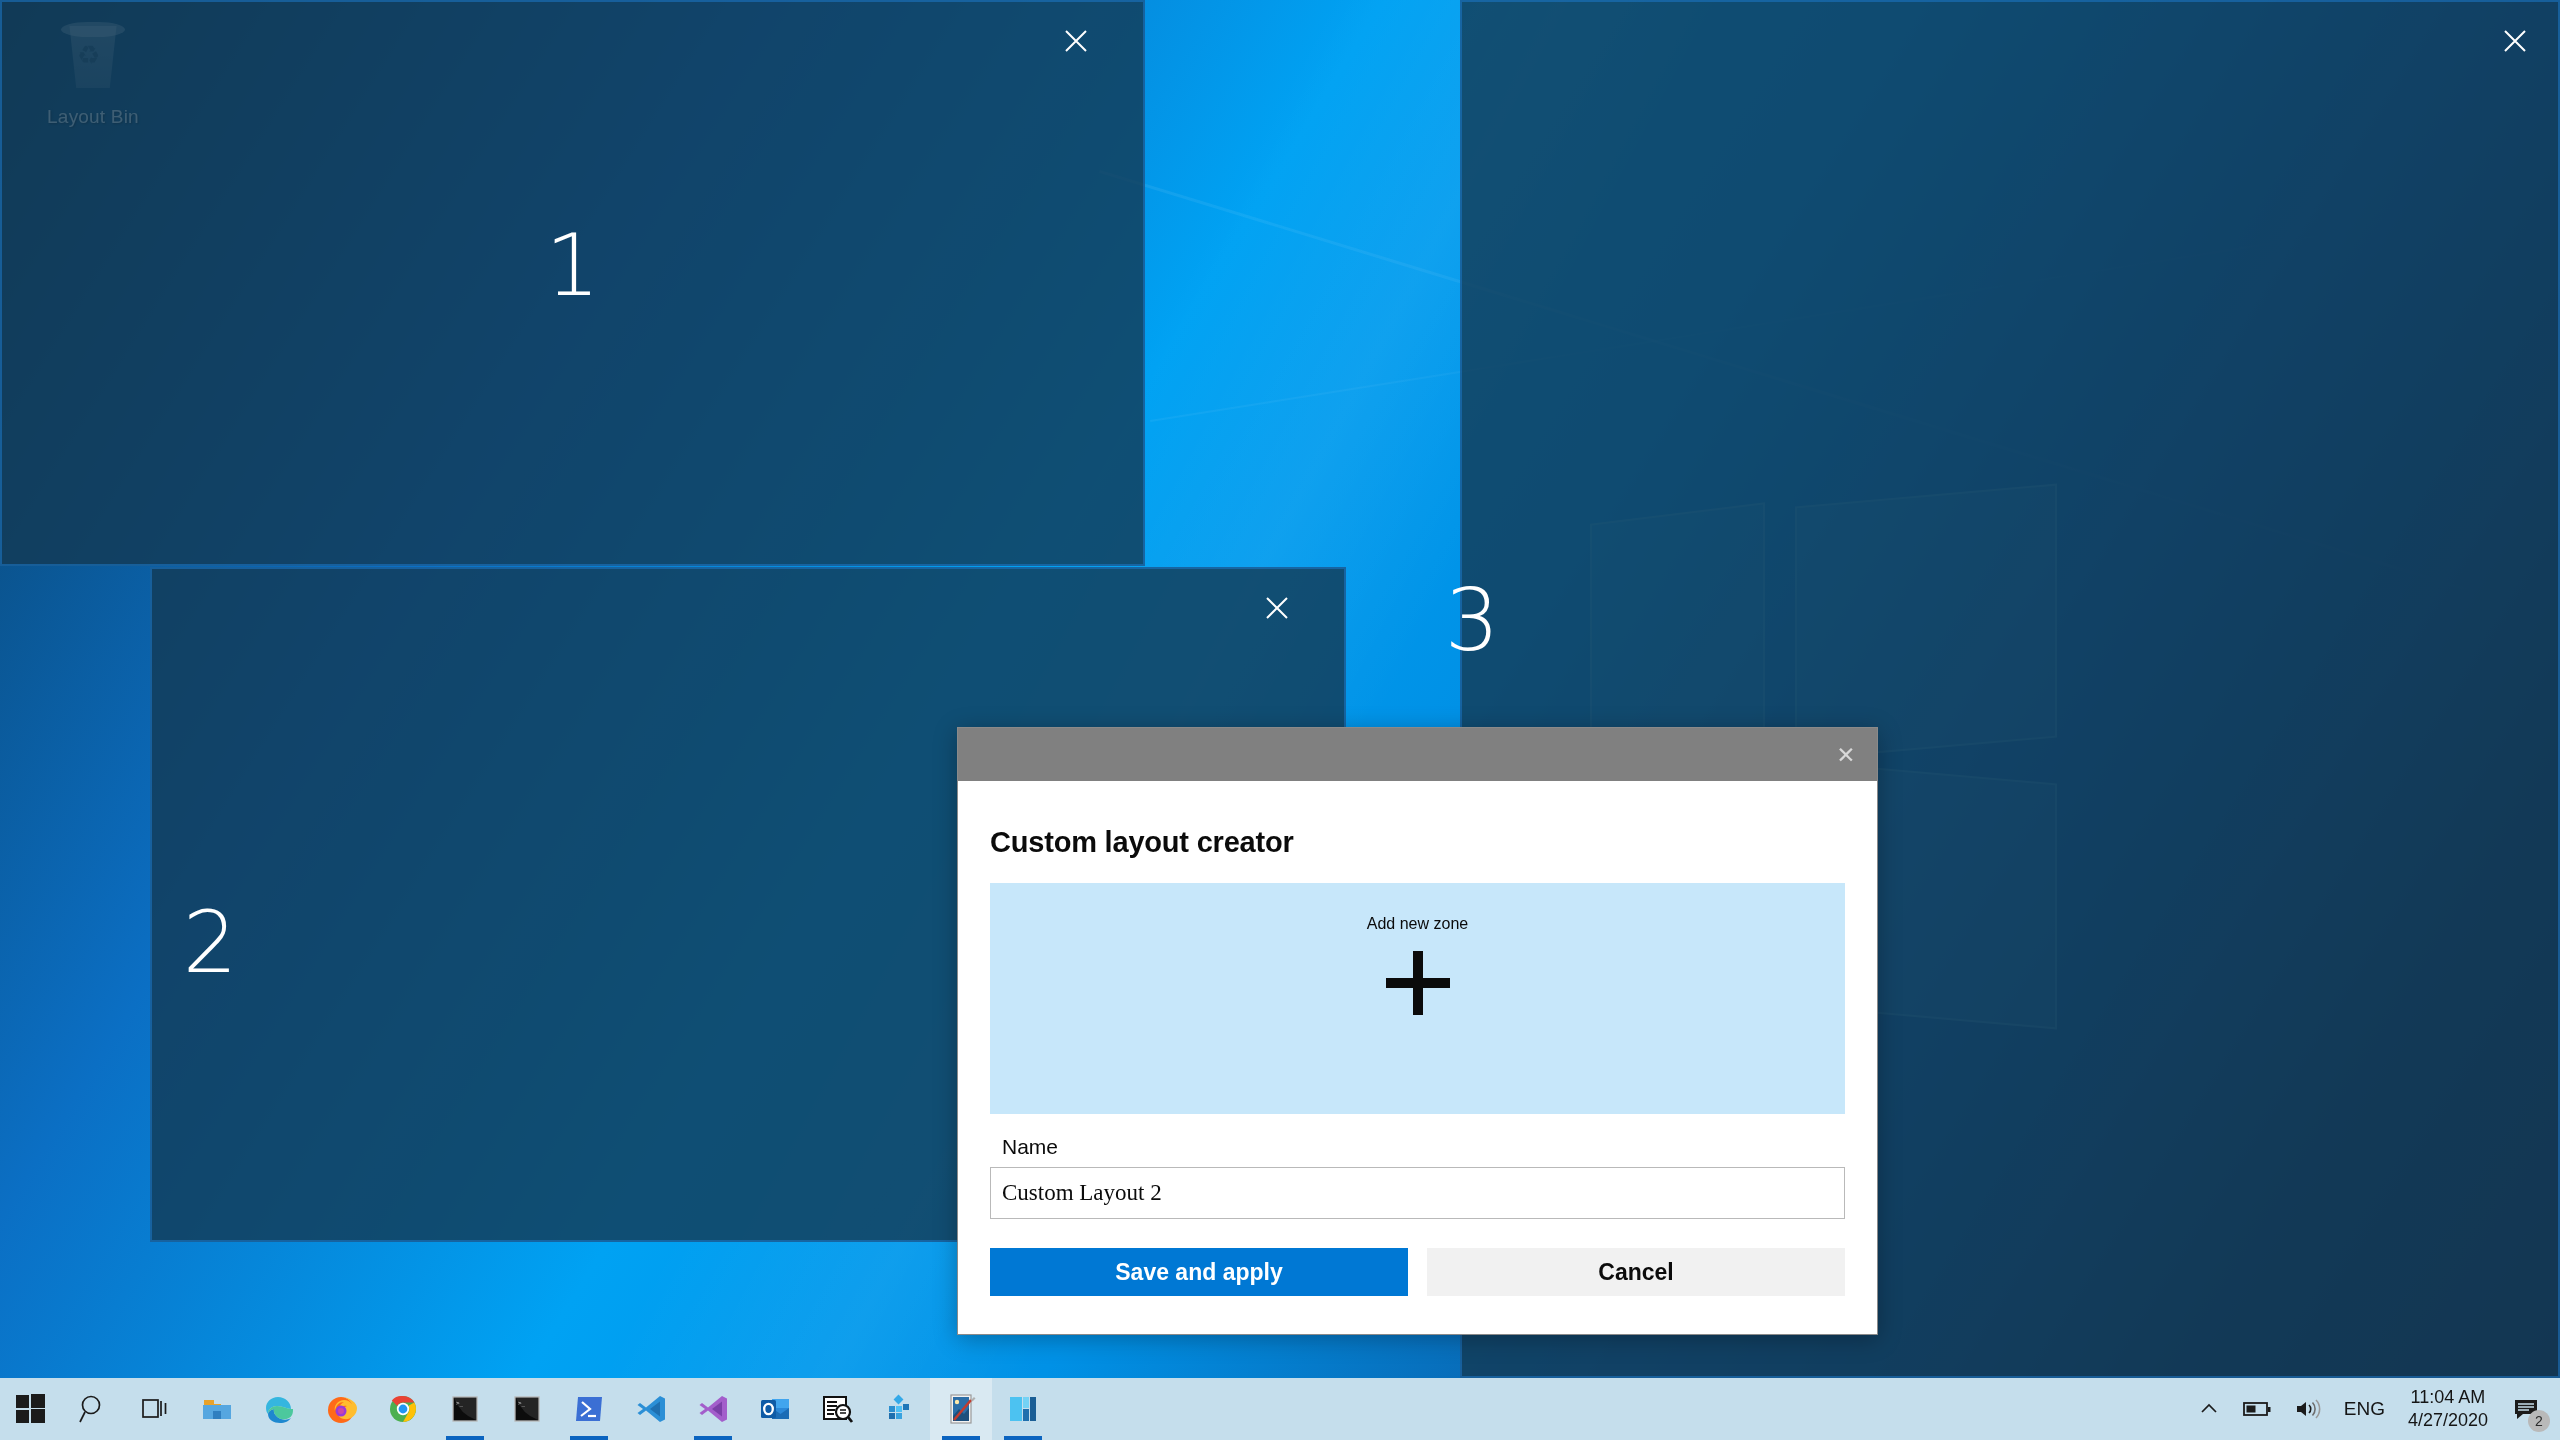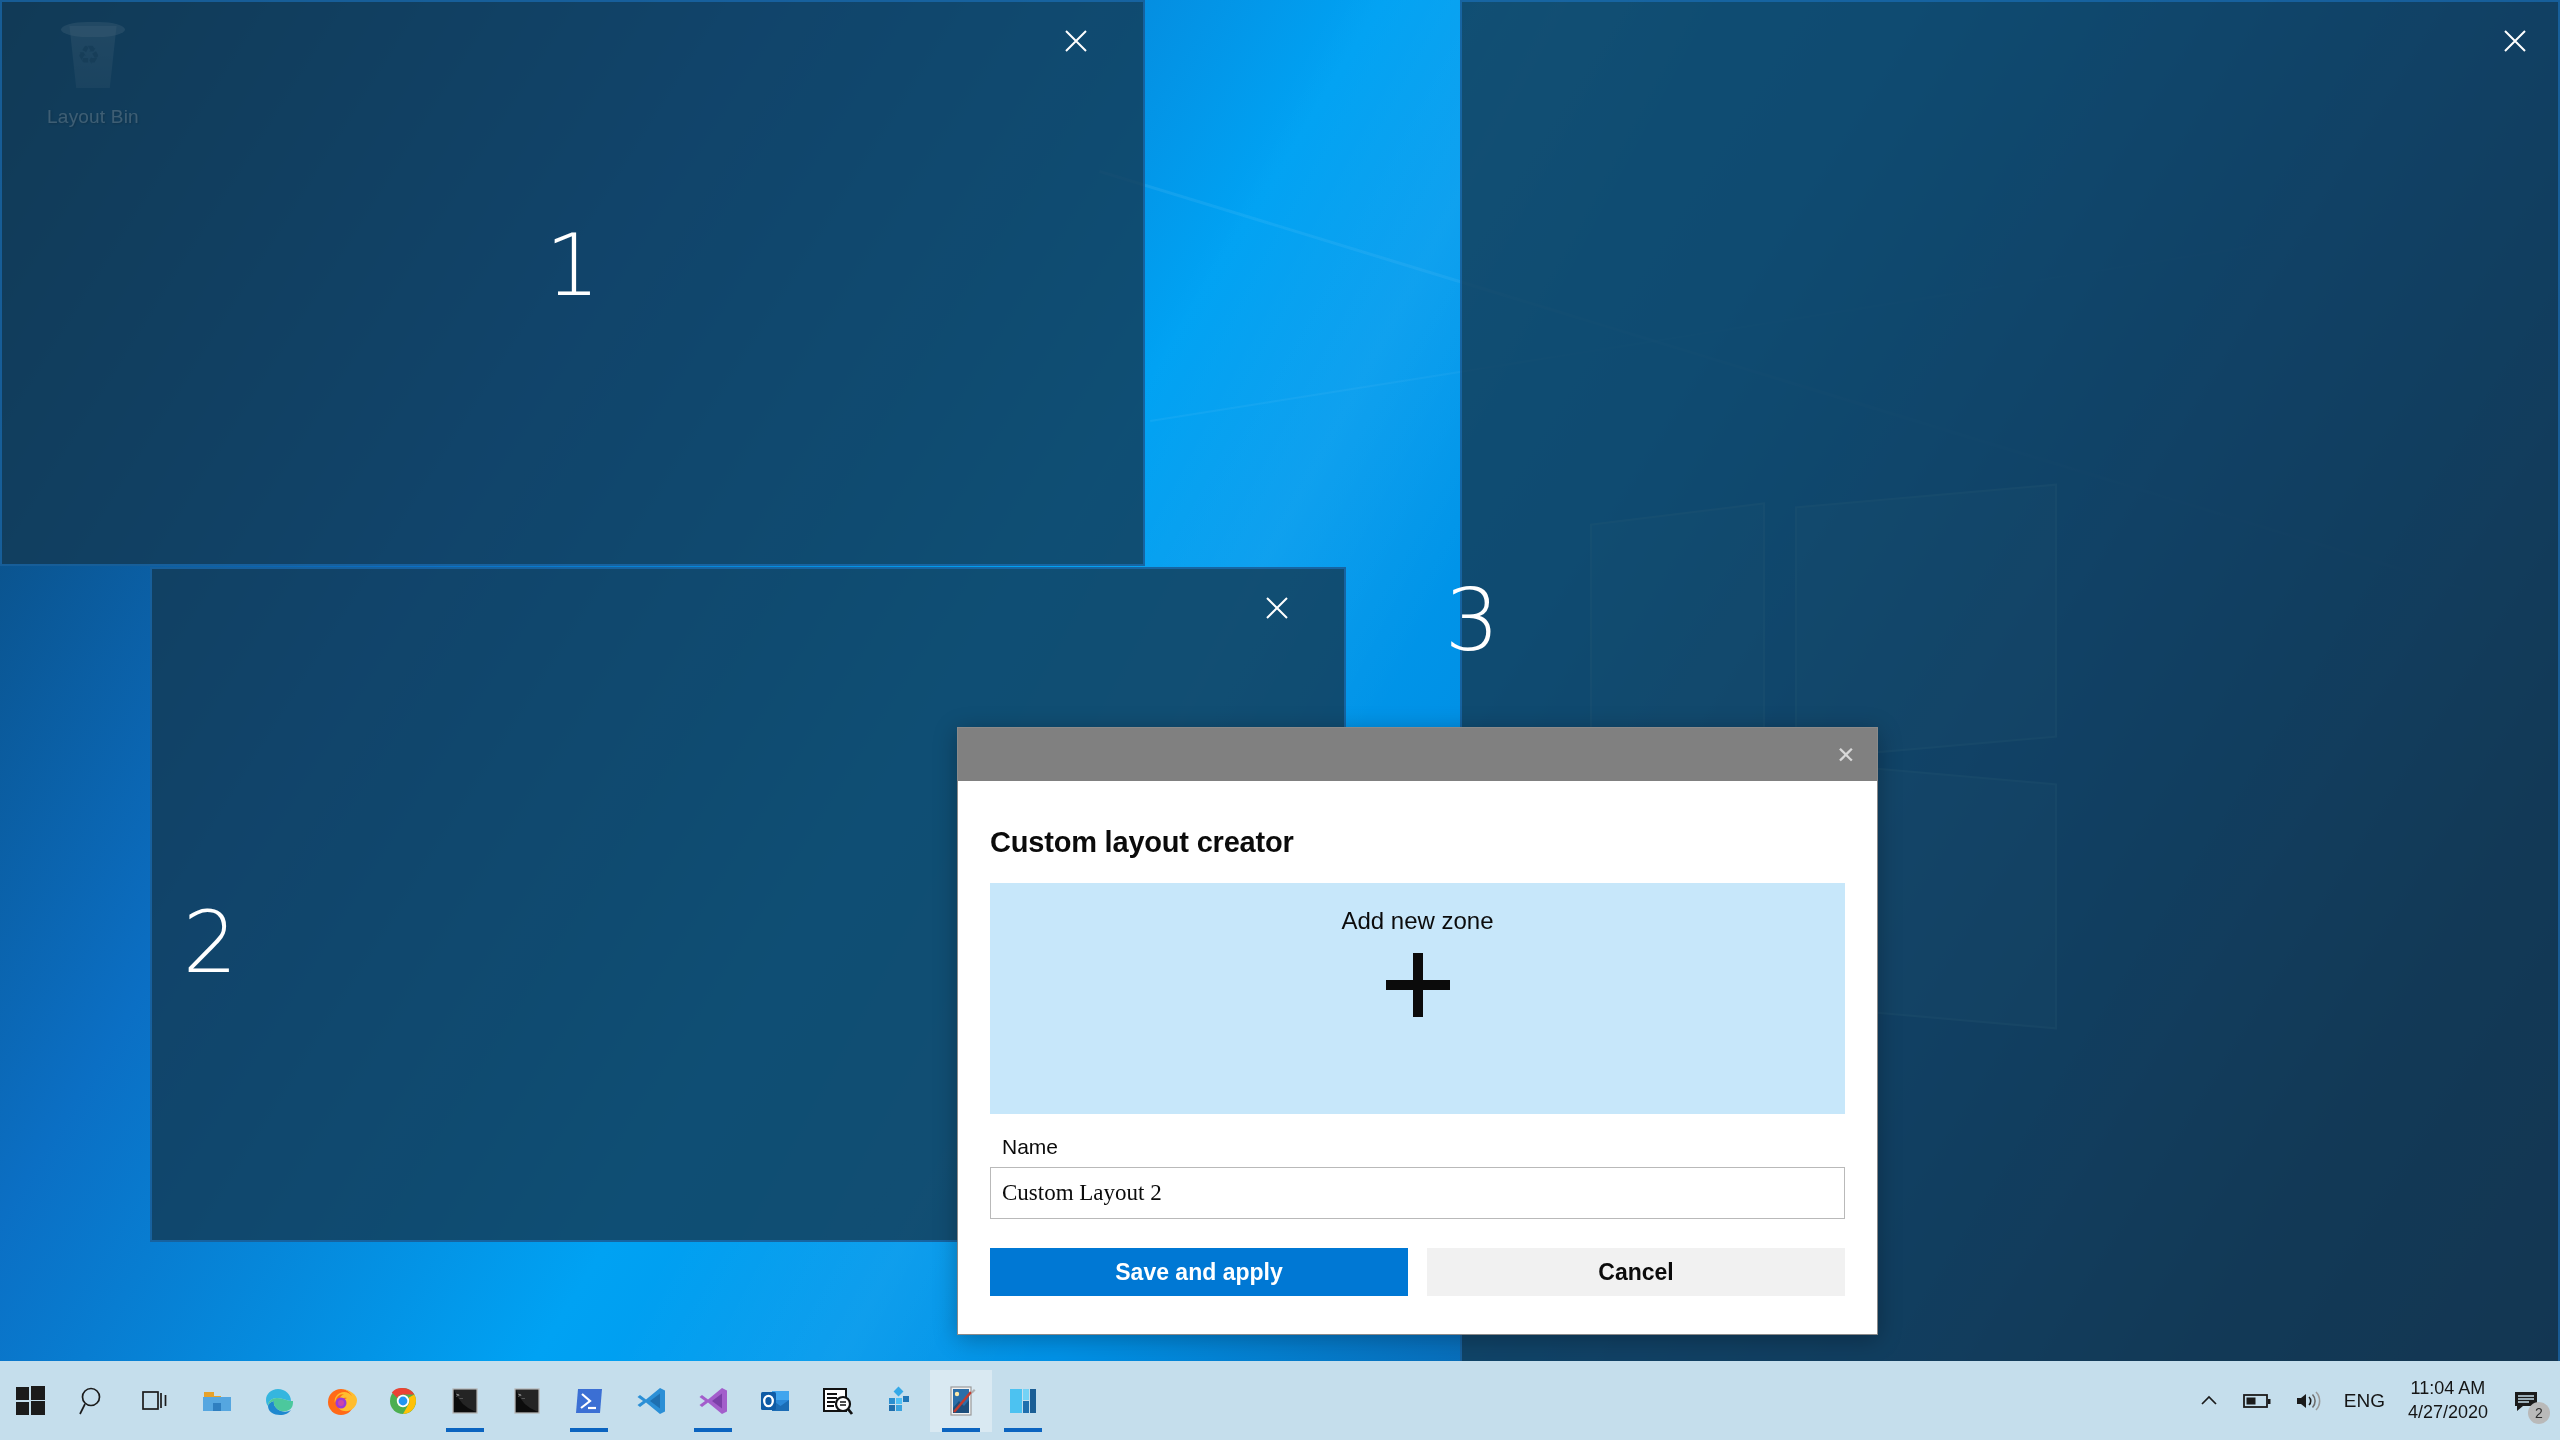--- a/index.html
+++ b/index.html
@@ -124,22 +124,22 @@
     letter-spacing: -.2px;
   }
   #add-zone-area {
     background: #c7e7fa;
     height: 231px;
     display: flex; flex-direction: column;
     align-items: center; justify-content: flex-start;
     cursor: pointer; flex: none;
   }
   #add-zone-label {
-    font-size: 24px; color: #0b0b0b;
-    margin-top: 24px;
+    font-size: 16px; color: #0b0b0b;
+    margin-top: 32px;
   }
   #add-zone-plus {
     margin-top: 18px;
     width: 64px; height: 64px;
     position: relative;
   }
   #add-zone-plus::before, #add-zone-plus::after {
     content: ""; position: absolute; background: #0b0b0b;
   }
   #add-zone-plus::before { left: 0; top: 27px; width: 64px; height: 10px; }
@@ -166,21 +166,21 @@
     font-size: 23px; font-weight: bold;
     border: none; cursor: pointer;
     font-family: "Liberation Sans", sans-serif;
   }
   #cancel-button { background: #f1f1f1; color: #0b0b0b; }
   #save-button   { background: #0078d4; color: #ffffff; }
 
   
   #taskbar {
     position: absolute; left: 0; right: 0; bottom: 0;
-    height: 79px; background: #c5deec;
+    height: 62px; background: #c5deec;
     z-index: 60;
     display: flex; align-items: center;
     font-size: 0;
   }
   .tb-item {
     width: 62px; height: 62px;
     display: flex; align-items: center; justify-content: center;
     position: relative; cursor: pointer; flex: none;
   }
   .tb-item.running::after {

